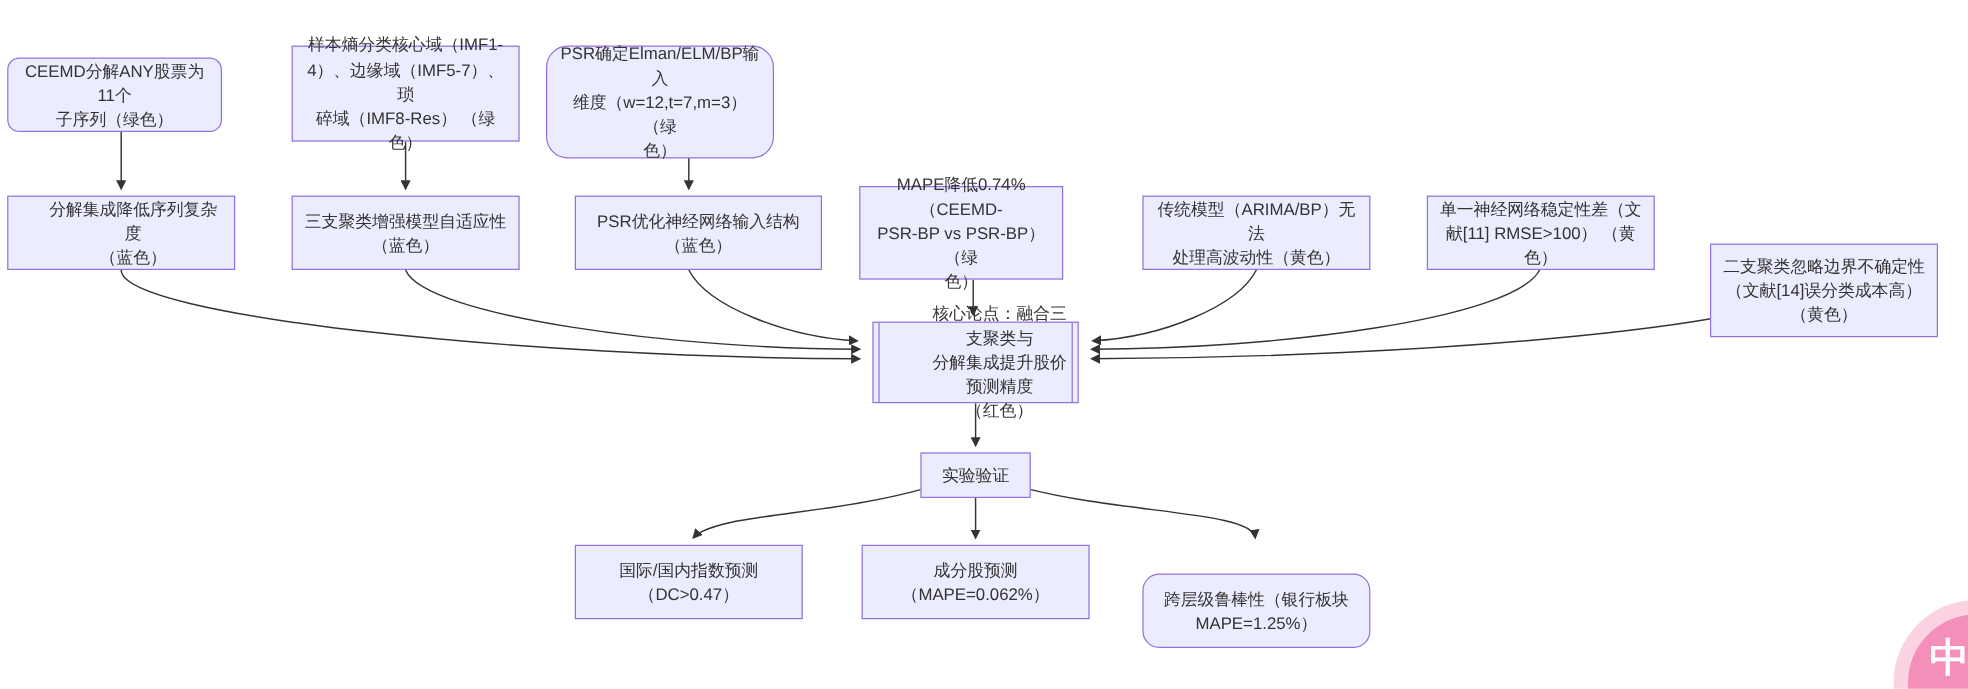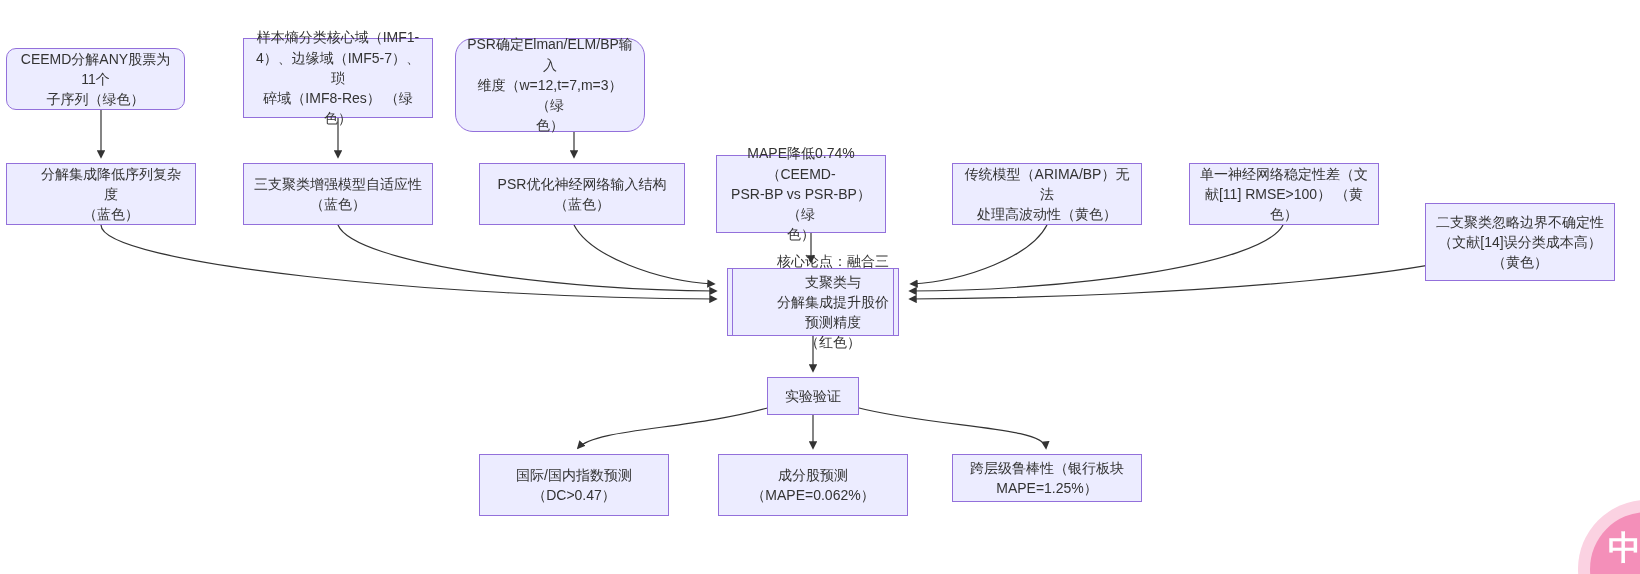--- a/index.html
+++ b/index.html
@@ -130,21 +130,21 @@
   </div>
 
   <div class="node" style="left:479px;top:454px;width:190px;height:62px;">
     <span class="lbl">国际/国内指数预测
 （DC&gt;0.47）</span>
   </div>
   <div class="node" style="left:718px;top:454px;width:190px;height:62px;">
     <span class="lbl">成分股预测
 （MAPE=0.062%）</span>
   </div>
-  <div class="node" style="left:952px;top:454px;width:190px;height:48px;">
+  <div class="node" style="left:952px;top:478px;width:190px;height:62px;border-radius:14px;">
     <span class="lbl">跨层级鲁棒性（银行板块
 MAPE=1.25%）</span>
   </div>
 
   <div class="translate-badge">
     <span>中A</span>
   </div>
 
 </div>
 

